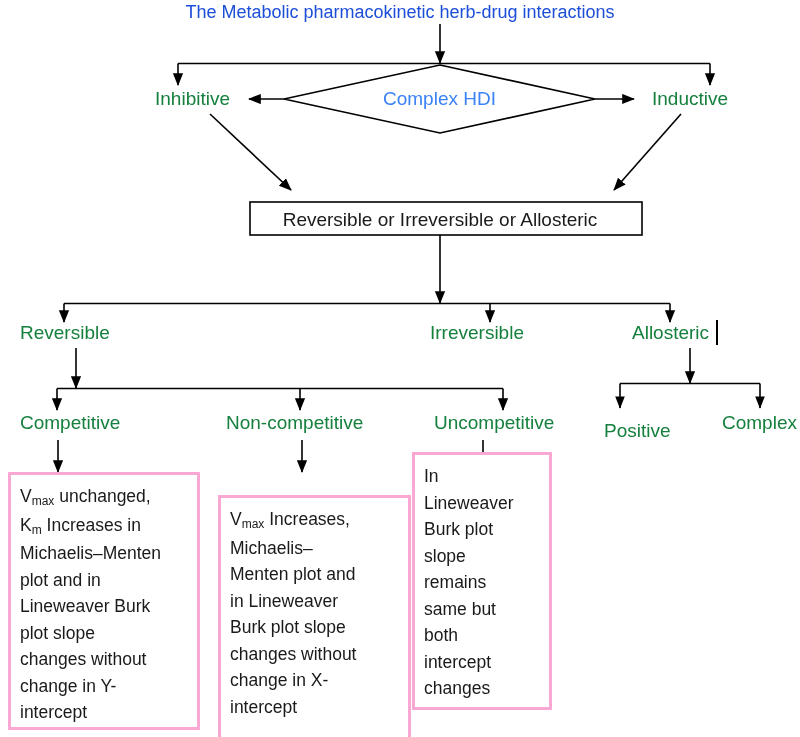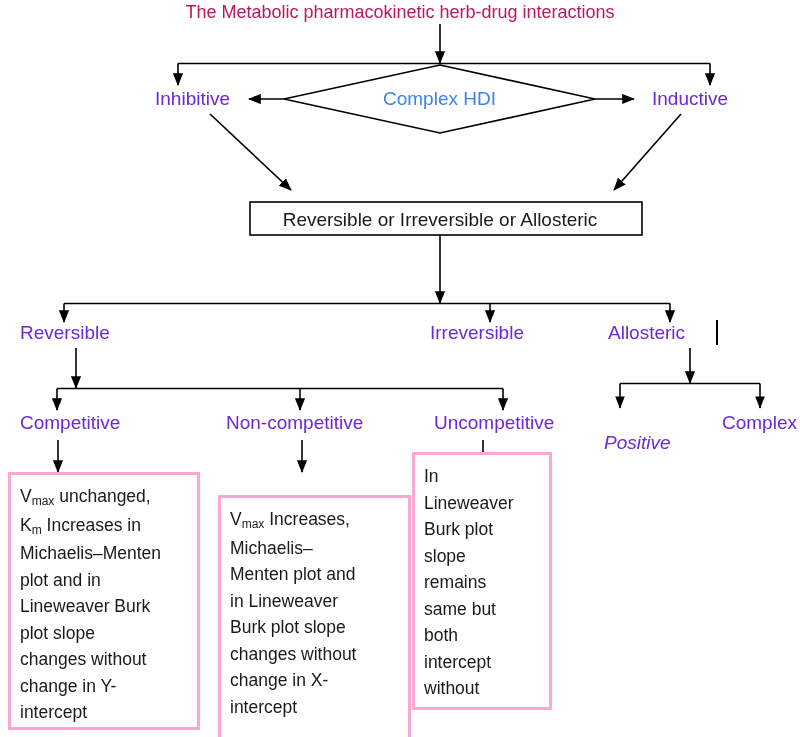--- a/index.html
+++ b/index.html
@@ -21,30 +21,30 @@
     left: 0;
     top: 0;
     width: 800px;
     height: 737px;
   }
   .node-text {
     position: absolute;
     white-space: nowrap;
     font-size: 19px;
     line-height: 22px;
-    color: #6d28d9;
+    color: #15803d;
   }
   .title-text {
     position: absolute;
     left: 0;
     top: 2px;
     width: 800px;
     text-align: center;
     font-size: 18px;
-    color: #be185d;
+    color: #1d4ed8;
   }
   .diamond-label {
     position: absolute;
     left: 284px;
     top: 88px;
     width: 311px;
     text-align: center;
     font-size: 19px;
     color: #3b82f6;
   }
@@ -140,27 +140,27 @@
 
   <div class="diamond-label">Complex HDI</div>
 
   <div class="node-text" style="left:155px; top:88px;">Inhibitive</div>
   <div class="node-text" style="left:652px; top:88px;">Inductive</div>
 
   <div class="rect-label">Reversible or Irreversible or Allosteric</div>
 
   <div class="node-text" style="left:20px; top:322px;">Reversible</div>
   <div class="node-text" style="left:430px; top:322px;">Irreversible</div>
-  <div class="node-text" style="left:608px; top:322px;">Allosteric</div>
+  <div class="node-text" style="left:632px; top:322px;">Allosteric</div>
   <div class="caret" style="left:716px; top:320px; height:25px;"></div>
 
   <div class="node-text" style="left:20px; top:412px;">Competitive</div>
   <div class="node-text" style="left:226px; top:412px;">Non-competitive</div>
   <div class="node-text" style="left:434px; top:412px;">Uncompetitive</div>
-  <div class="node-text" style="left:604px; top:432px;font-style:italic;">Positive</div>
+  <div class="node-text" style="left:604px; top:420px;">Positive</div>
   <div class="node-text" style="left:722px; top:412px;">Complex</div>
 
   <div class="detail-box" style="left:8px; top:472px; width:192px; height:258px;">
       <div>V<sub>max</sub> unchanged,</div>
       <div>K<sub>m</sub> Increases in</div>
       <div>Michaelis–Menten</div>
       <div>plot and in</div>
       <div>Lineweaver Burk</div>
       <div>plot slope</div>
       <div>changes without</div>
@@ -179,16 +179,16 @@
     </div>
   <div class="detail-box" style="left:412px; top:452px; width:140px; height:258px;">
       <div>In</div>
       <div>Lineweaver</div>
       <div>Burk plot</div>
       <div>slope</div>
       <div>remains</div>
       <div>same but</div>
       <div>both</div>
       <div>intercept</div>
-      <div>without</div>
+      <div>changes</div>
     </div>
 
 </div>
 
 </body></html>

